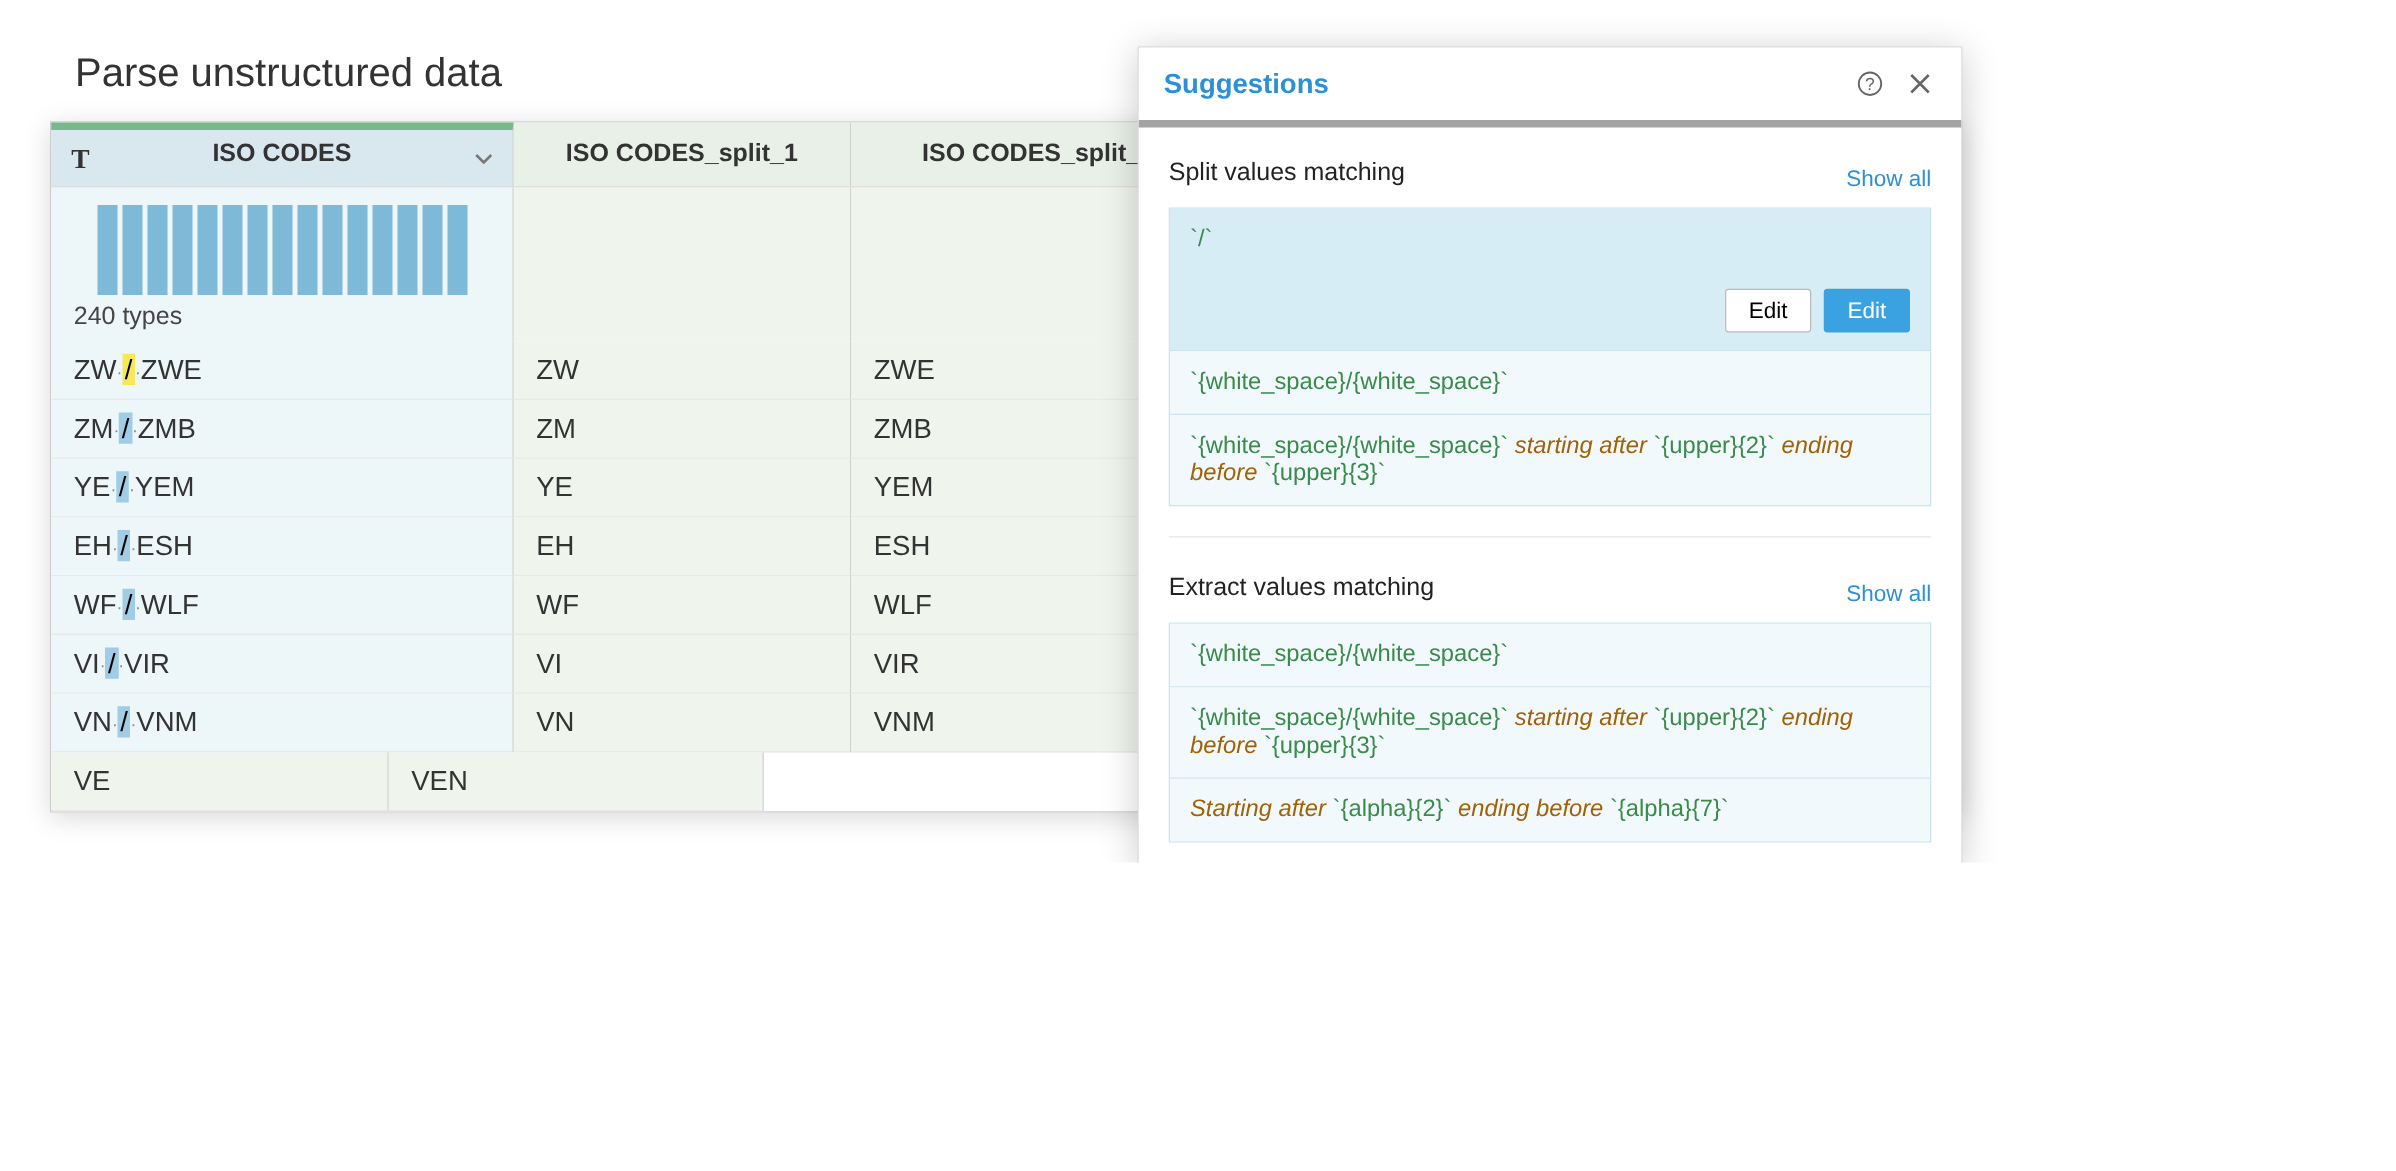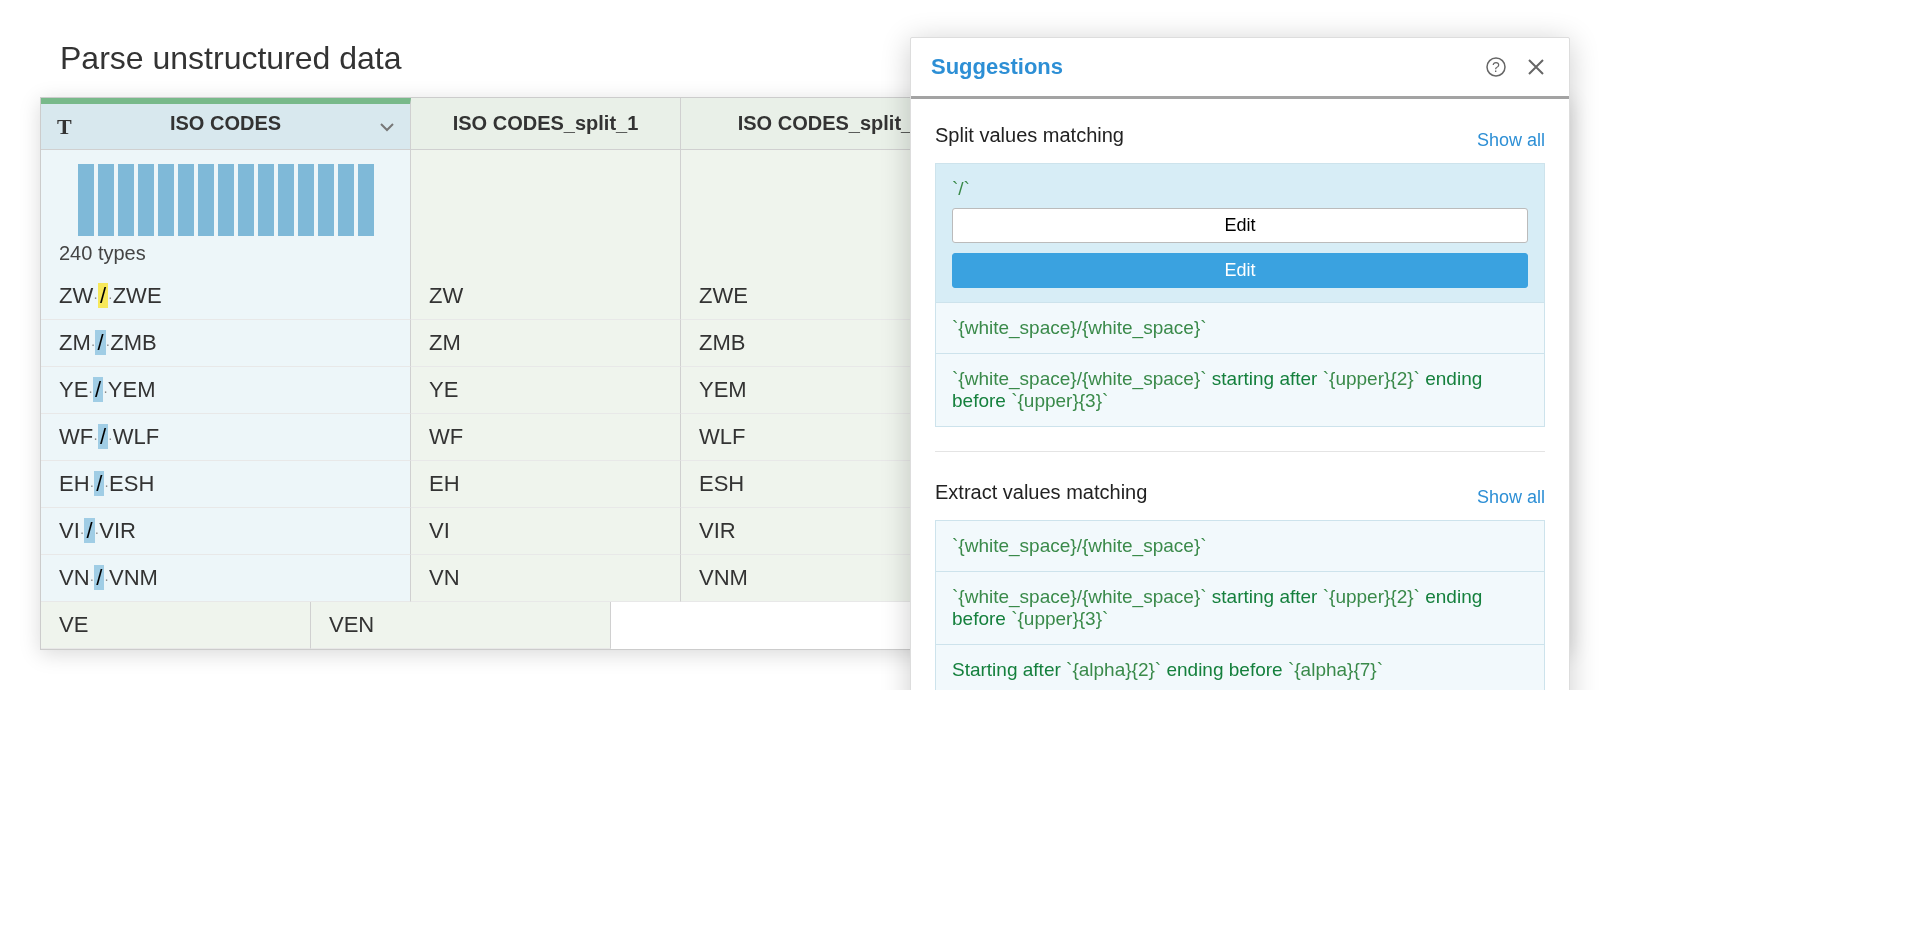--- a/index.html
+++ b/index.html
@@ -112,21 +112,21 @@
   background: #fff;
   border: 1px solid #ddd;
   box-shadow: 0 4px 30px rgba(0,0,0,0.2);
   border-radius: 2px;
   z-index: 10;
 }
 .panel-header {
   display: flex;
   align-items: center;
   padding: 16px 20px;
-  border-bottom: 3px solid #a3a3a3;
+  border-bottom: 6px solid #a3a3a3;
 }
 .panel-title {
   font-size: 22px;
   font-weight: 600;
   color: #2d8fd5;
   flex: 1;
 }
 .panel-header .icon-btn {
   width: 26px; height: 26px;
   display: inline-flex;
@@ -152,38 +152,37 @@
   font-size: 19px;
 }
 .sugg-item:last-child { border-bottom: none; }
 .sugg-item.selected {
   background: #d7edf6;
 }
 .sugg-item .actions {
   display: flex;
   justify-content: flex-end;
   gap: 10px;
-  margin-top: 8px;
-  flex-direction: column;
+  margin-top: 28px;
 }
 .btn {
   padding: 6px 18px;
   font-size: 18px;
   border-radius: 3px;
   border: 1px solid #bbb;
   background: #fff;
   cursor: pointer;
 }
 .btn.primary {
   background: #3aa2e0;
   border-color: #3aa2e0;
   color: #fff;
 }
 .token { color: #3a8a4a; font-family: inherit; }
-.plain { color: #15803d; }
+.plain { color: #a16207; font-style: italic; }
 hr.divider { border: none; border-top: 1px solid #e4e4e4; margin: 24px 0; }
 svg { display: block; }
 </style>
 </head>
 <body>
 
 <h1 class="page-title">Parse unstructured data</h1>
 
 <div class="layout">
 
@@ -241,28 +240,28 @@
           <div class="data-cell c1 col1">ZM<span class="dot">·</span><mark class="slash">/</mark><span class="dot">·</span>ZMB</div>
           <div class="data-cell c2 col2">ZM</div>
           <div class="data-cell c3 col3">ZMB</div>
         </div>
         <div class="data-row">
           <div class="data-cell c1 col1">YE<span class="dot">·</span><mark class="slash">/</mark><span class="dot">·</span>YEM</div>
           <div class="data-cell c2 col2">YE</div>
           <div class="data-cell c3 col3">YEM</div>
         </div>
         <div class="data-row">
+          <div class="data-cell c1 col1">EH<span class="dot">·</span><mark class="slash">/</mark><span class="dot">·</span>ESH</div>
+          <div class="data-cell c2 col2">EH</div>
+          <div class="data-cell c3 col3">ESH</div>
+        </div>
+        <div class="data-row">
           <div class="data-cell c1 col1">WF<span class="dot">·</span><mark class="slash">/</mark><span class="dot">·</span>WLF</div>
           <div class="data-cell c2 col2">WF</div>
           <div class="data-cell c3 col3">WLF</div>
-        </div>
-        <div class="data-row">
-          <div class="data-cell c1 col1">EH<span class="dot">·</span><mark class="slash">/</mark><span class="dot">·</span>ESH</div>
-          <div class="data-cell c2 col2">EH</div>
-          <div class="data-cell c3 col3">ESH</div>
         </div>
         <div class="data-row">
           <div class="data-cell c1 col1">VI<span class="dot">·</span><mark class="slash">/</mark><span class="dot">·</span>VIR</div>
           <div class="data-cell c2 col2">VI</div>
           <div class="data-cell c3 col3">VIR</div>
         </div>
         <div class="data-row">
           <div class="data-cell c1 col1">VN<span class="dot">·</span><mark class="slash">/</mark><span class="dot">·</span>VNM</div>
           <div class="data-cell c2 col2">VN</div>
           <div class="data-cell c3 col3">VNM</div>

